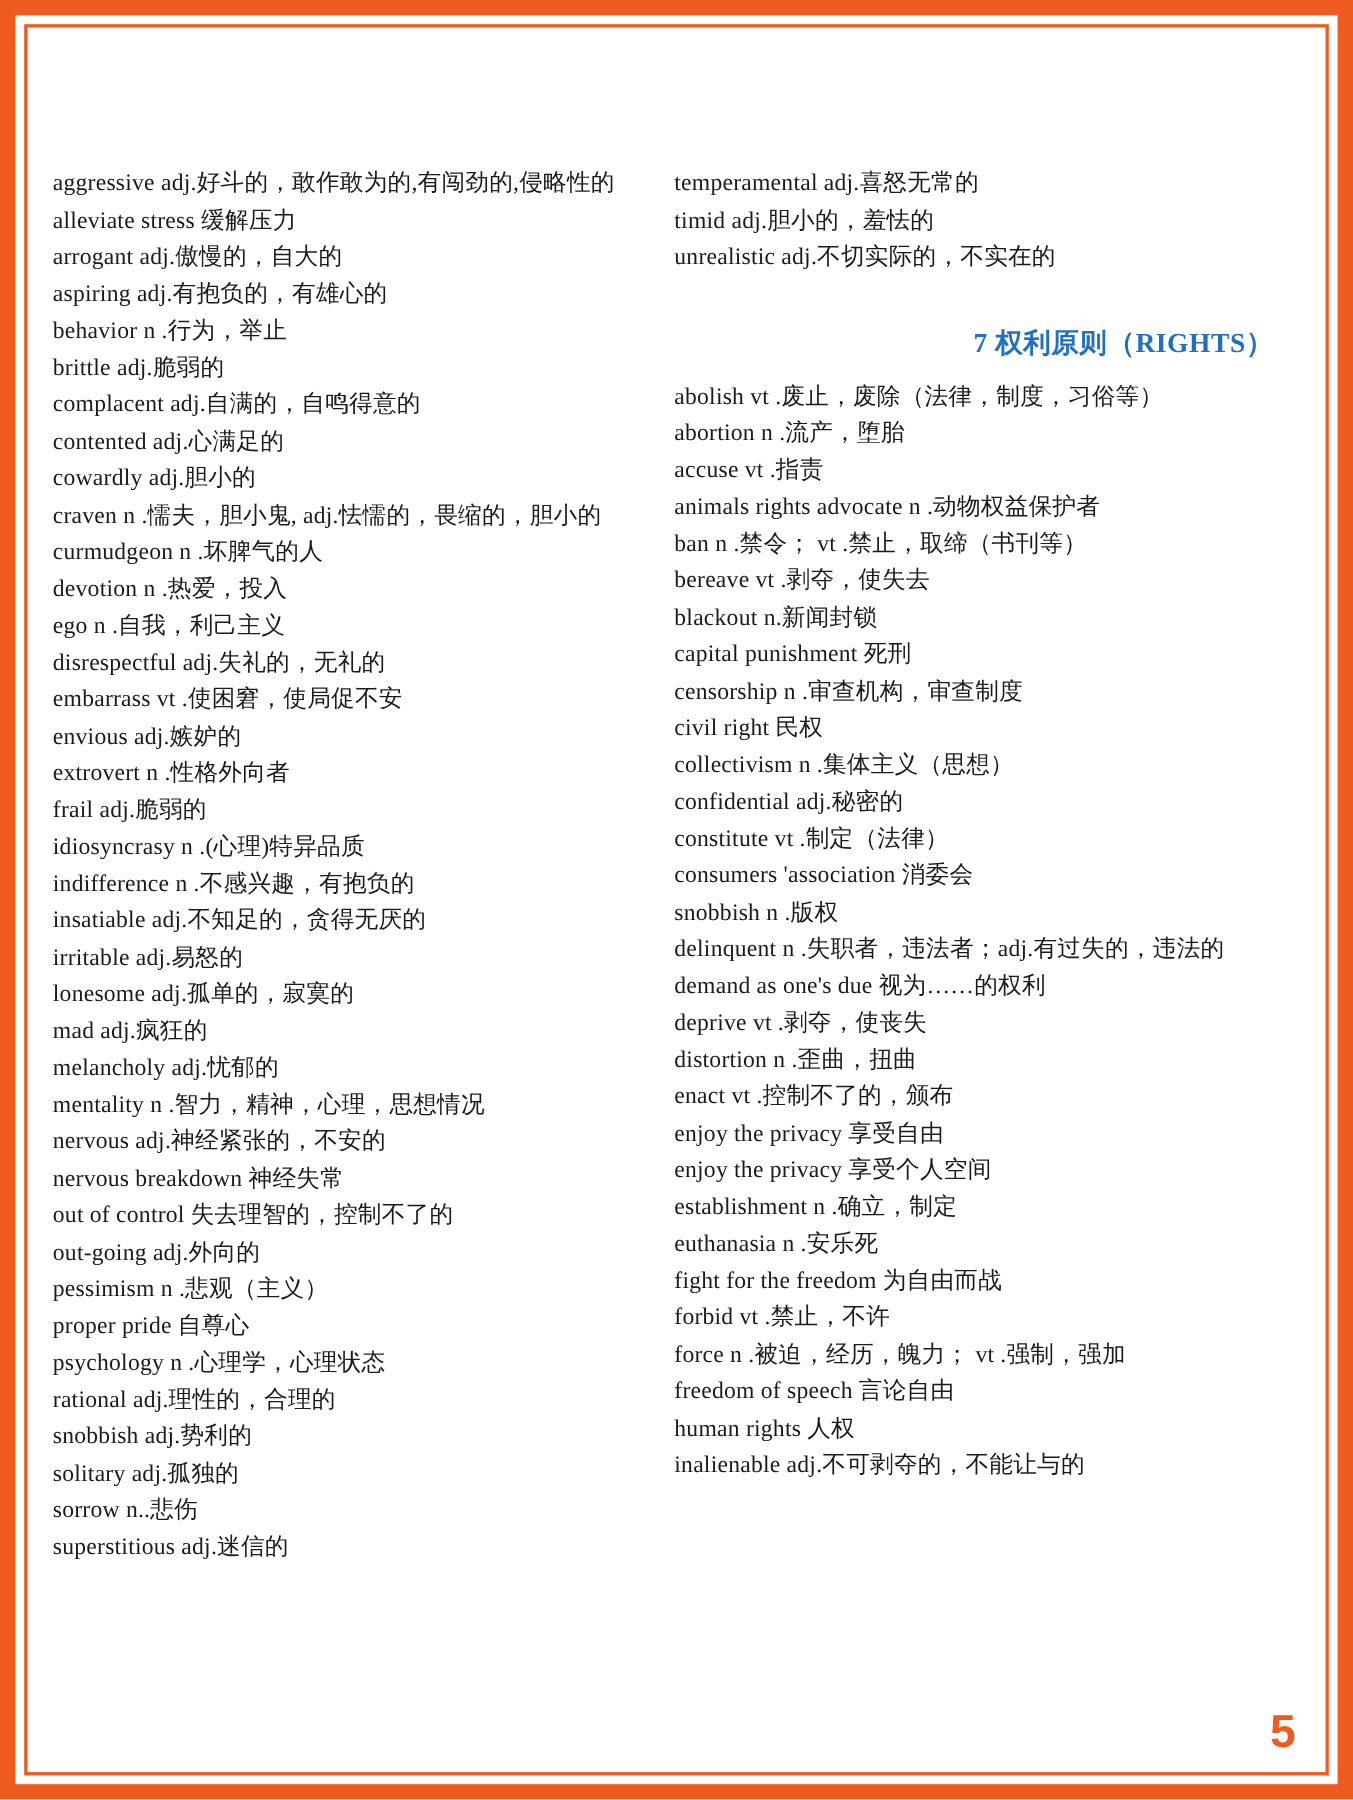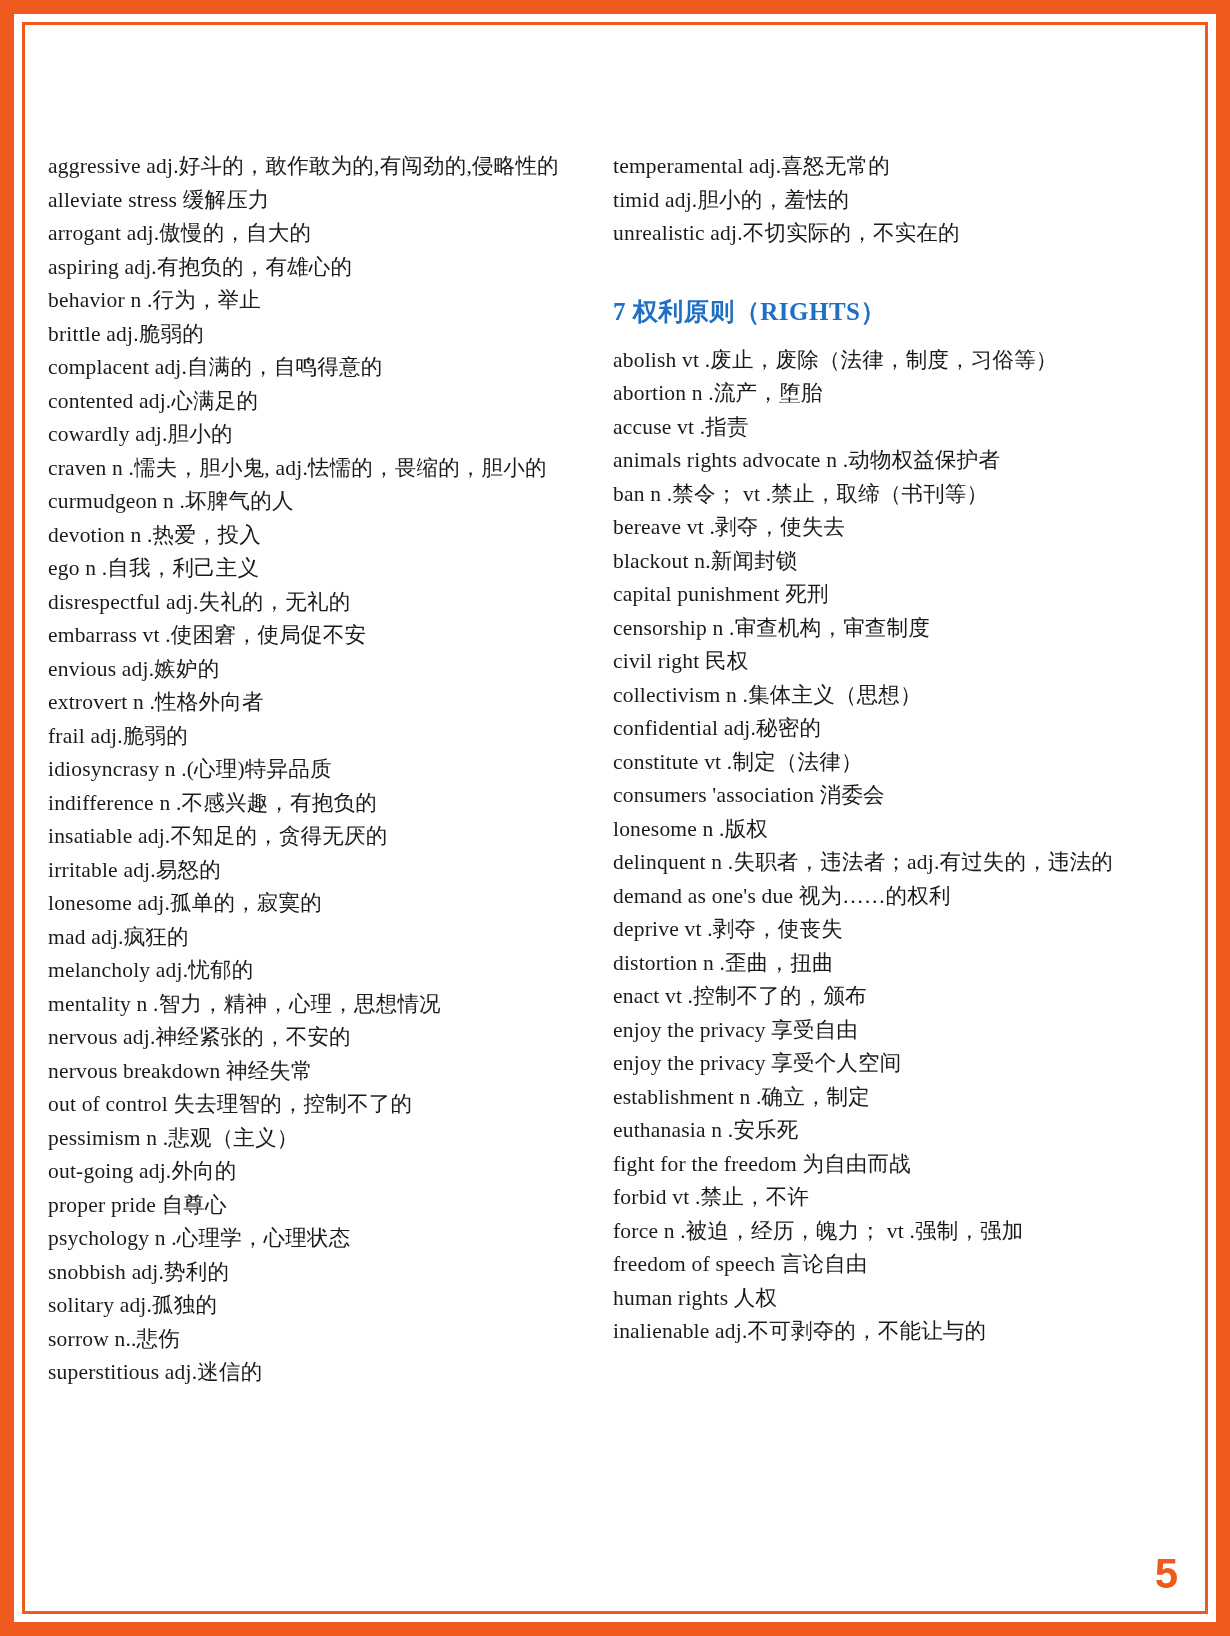--- a/index.html
+++ b/index.html
@@ -60,20 +60,21 @@
     letter-spacing: 0.2px;
   }
   .section-head {
     font-size: 25px;
     font-weight: bold;
     color: #1f6fc4;
     margin-top: 44px;
     margin-bottom: 16px;
     white-space: nowrap;
     letter-spacing: 0.5px;
+    text-align: right;
   }
   .page-number {
     position: absolute;
     right: 52px;
     bottom: 38px;
     font-size: 42px;
     font-weight: bold;
     color: #ef5a1f;
     font-family: "Liberation Sans", sans-serif;
   }
@@ -110,24 +111,25 @@
       <div class="entry">indifference  n .不感兴趣，有抱负的</div>
       <div class="entry">insatiable  adj.不知足的，贪得无厌的</div>
       <div class="entry">irritable   adj.易怒的</div>
       <div class="entry">lonesome  adj.孤单的，寂寞的</div>
       <div class="entry">mad   adj.疯狂的</div>
       <div class="entry">melancholy   adj.忧郁的</div>
       <div class="entry">mentality  n .智力，精神，心理，思想情况</div>
       <div class="entry">nervous  adj.神经紧张的，不安的</div>
       <div class="entry">nervous breakdown   神经失常</div>
       <div class="entry">out of control   失去理智的，控制不了的</div>
+      <div class="entry">out-going   adj.外向的</div>
       <div class="entry">pessimism  n .悲观（主义）</div>
-      <div class="entry">out-going   adj.外向的</div>
       <div class="entry">proper pride   自尊心</div>
       <div class="entry">psychology   n .心理学，心理状态</div>
+      <div class="entry">rational    adj.理性的，合理的</div>
       <div class="entry">snobbish   adj.势利的</div>
       <div class="entry">solitary   adj.孤独的</div>
       <div class="entry">sorrow  n..悲伤</div>
       <div class="entry">superstitious   adj.迷信的</div>
     </div>
 
     <div class="col-right">
       <div class="entry">temperamental   adj.喜怒无常的</div>
       <div class="entry">timid   adj.胆小的，羞怯的</div>
       <div class="entry">unrealistic   adj.不切实际的，不实在的</div>
@@ -141,21 +143,21 @@
       <div class="entry">ban  n .禁令；  vt .禁止，取缔（书刊等）</div>
       <div class="entry">bereave   vt .剥夺，使失去</div>
       <div class="entry">blackout  n.新闻封锁</div>
       <div class="entry">capital punishment    死刑</div>
       <div class="entry">censorship   n .审查机构，审查制度</div>
       <div class="entry">civil right   民权</div>
       <div class="entry">collectivism   n .集体主义（思想）</div>
       <div class="entry">confidential   adj.秘密的</div>
       <div class="entry">constitute  vt .制定（法律）</div>
       <div class="entry">consumers 'association    消委会</div>
-      <div class="entry">lonesome   n .版权</div>
+      <div class="entry">snobbish   n .版权</div>
       <div class="entry">delinquent  n .失职者，违法者；adj.有过失的，违法的</div>
       <div class="entry">demand as one's due   视为……的权利</div>
       <div class="entry">deprive  vt .剥夺，使丧失</div>
       <div class="entry">distortion  n .歪曲，扭曲</div>
       <div class="entry">enact   vt .控制不了的，颁布</div>
       <div class="entry">enjoy the privacy   享受自由</div>
       <div class="entry">enjoy the privacy  享受个人空间</div>
       <div class="entry">establishment  n .确立，制定</div>
       <div class="entry">euthanasia  n .安乐死</div>
       <div class="entry">fight for the freedom    为自由而战</div>

